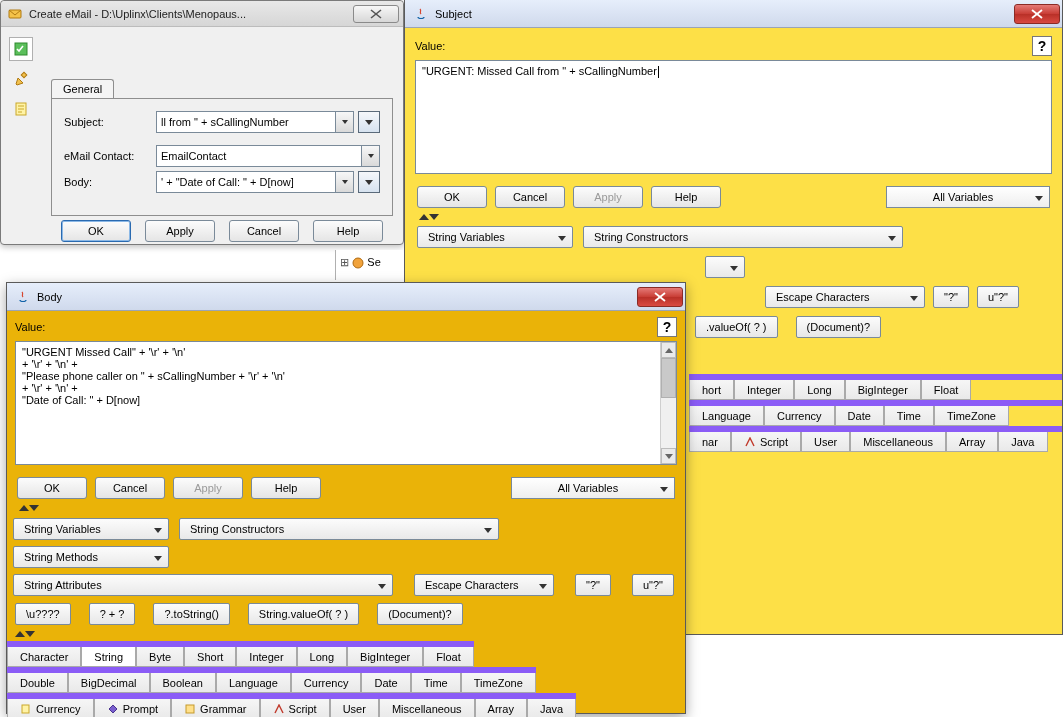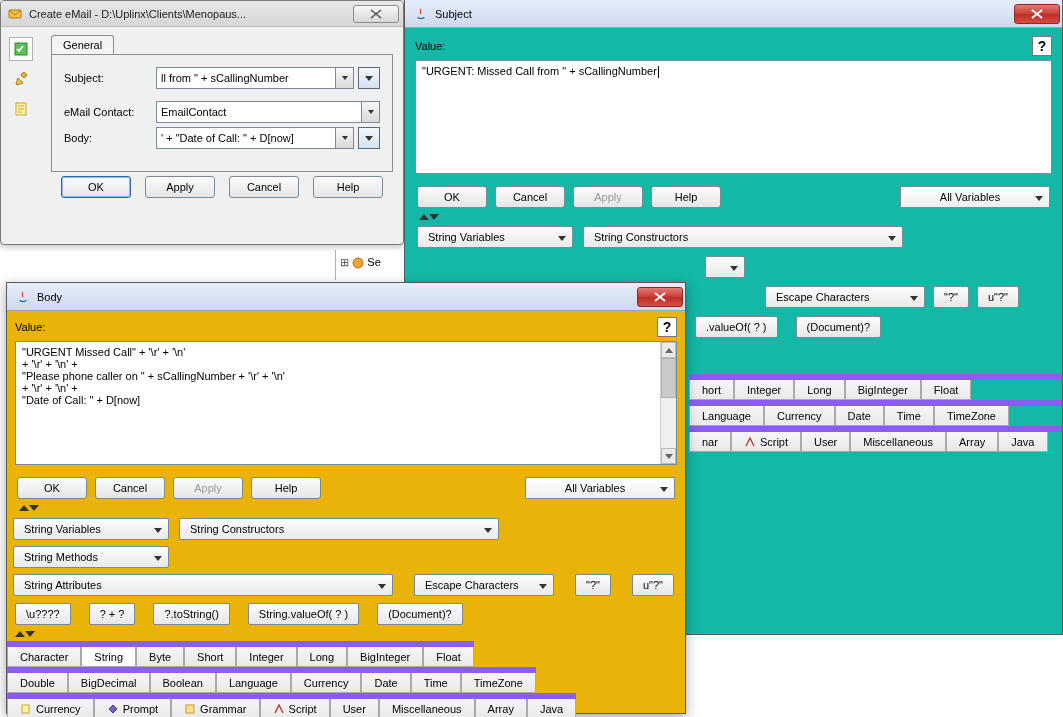--- a/index.html
+++ b/index.html
@@ -19,21 +19,21 @@
   .titlebar1 .t-icon { width:16px; height:16px; margin-right:6px; display:flex; align-items:center; justify-content:center; }
   .titlebar1 .title { flex:1; white-space:nowrap; overflow:hidden; text-overflow:ellipsis; color:#222; }
   .titlebar1 .closebtn {
     width:46px; height:18px; border:1px solid #8a8a8a; border-radius:3px;
     background: linear-gradient(#f7f7f7,#d7d7d7); display:flex; align-items:center; justify-content:center;
   }
   .win-createmail .body { padding: 8px 10px 8px 8px; display:flex; }
   .lefticons { width:36px; display:flex; flex-direction:column; gap:6px; padding-top:2px; margin-right:6px; }
   .lefticons .ic { width:24px; height:24px; display:flex; align-items:center; justify-content:center; border:1px solid transparent; }
   .lefticons .ic.active { border:1px solid #b0b0b0; background:#fff; }
-  .content-right { flex:1; }
+  .content-right { flex:1;margin-top:44px; }
   .tabrow { display:flex; gap:0; }
   .tab { border:1px solid #8e8e8e; border-bottom:none; padding:3px 11px; background:#f4f4f4; border-top-left-radius:3px; border-top-right-radius:3px; }
   .tabpanel { border:1px solid #8e8e8e; padding:12px 12px 10px 12px; background:#f0f0f0; }
   .formrow { display:flex; align-items:center; margin-bottom:12px; }
   .formrow label { width:92px; }
   .combo { flex:1; display:flex; }
   .combo input { flex:1; height:22px; border:1px solid #7a8a99; padding:0 4px; background:#fff; }
   .combo .arrow { width:18px; height:22px; border:1px solid #7a8a99; border-left:none; background:linear-gradient(#f7f7f7,#d9d9d9); display:flex; align-items:center; justify-content:center; }
   .sqbtn { width:22px; height:22px; margin-left:4px; border:1px solid #5a6a7a; background:linear-gradient(#f4f7fb,#d6e2ef); display:flex; align-items:center; justify-content:center; }
   .btnrow2 { display:flex; justify-content:center; gap:14px; padding:4px 0 10px 0; }
@@ -46,21 +46,21 @@
   .tri-down { width:0; height:0; border-left:4px solid transparent; border-right:4px solid transparent; border-top:5px solid #333; }
   .tri-down.small { border-left-width:3px; border-right-width:3px; border-top-width:4px; }
 
   
   .tree-stub { position:absolute; left:335px; top:250px; width:68px; height:30px; background:#fff; border-left:1px solid #b0b0b0; padding:6px 4px; }
 
   
   .win-subject {
     position: absolute; left:404px; top:0; right:0; height:635px;
     border:1px solid #5a5a5a; border-top: none;
-    background:#14b8a6;
+    background:#fde047;
   }
   .titlebar-aero {
     height:28px; display:flex; align-items:center; padding:0 0 0 8px;
     background: linear-gradient(#e6eefb,#cfd9ec); border-bottom:1px solid #9aa4b5;
   }
   .titlebar-aero .java-icon { width:16px; height:16px; margin-right:6px; display:flex; align-items:center; justify-content:center; }
   .titlebar-aero .title { flex:1; }
   .titlebar-aero .closebtn {
     width:46px; height:20px; margin-right:2px;
     background: linear-gradient(#e57a77, #c83c34 50%, #b82f27 50%, #d94a41);
@@ -74,21 +74,21 @@
   .textarea-box {
     width:100%; height:114px; border:1px solid #7a8a99; background:#fff; padding:4px 6px; position:relative;
   }
   .textarea-box .caret { display:inline-block; width:1px; height:12px; background:#000; vertical-align:middle; margin-left:1px; }
   .btnbar {
     margin-top:8px; display:flex; align-items:center; gap:8px;
     padding:4px 2px;
   }
   .btnbar .spacer { flex:1; }
   .wide-combo {
-    width:150px; height:22px; border:1px solid #7a8a99; background:linear-gradient(#fff,#eee);
+    width:164px; height:22px; border:1px solid #7a8a99; background:linear-gradient(#fff,#eee);
     display:flex; align-items:center; justify-content:center; position:relative; padding:0 18px 0 8px;
   }
   .wide-combo::after { content:""; position:absolute; right:6px; top:9px; border-left:4px solid transparent; border-right:4px solid transparent; border-top:5px solid #333; }
   .dtri { display:flex; gap:2px; padding:2px 0 2px 4px; }
   .tri-up { width:0; height:0; border-left:5px solid transparent; border-right:5px solid transparent; border-bottom:6px solid #333; }
   .tri-dn { width:0; height:0; border-left:5px solid transparent; border-right:5px solid transparent; border-top:6px solid #333; margin-left:-2px; }
   .dropdown-row { display:flex; gap:10px; padding:4px 2px; }
   .drop { height:22px; border:1px solid #7a8a99; background:linear-gradient(#fcfcfc,#e9e9e9); display:flex; align-items:center; padding:0 22px 0 10px; position:relative; border-radius:2px; }
   .drop::after { content:""; position:absolute; right:6px; top:9px; border-left:4px solid transparent; border-right:4px solid transparent; border-top:5px solid #333; }
   .drop.w180 { width:156px; }

